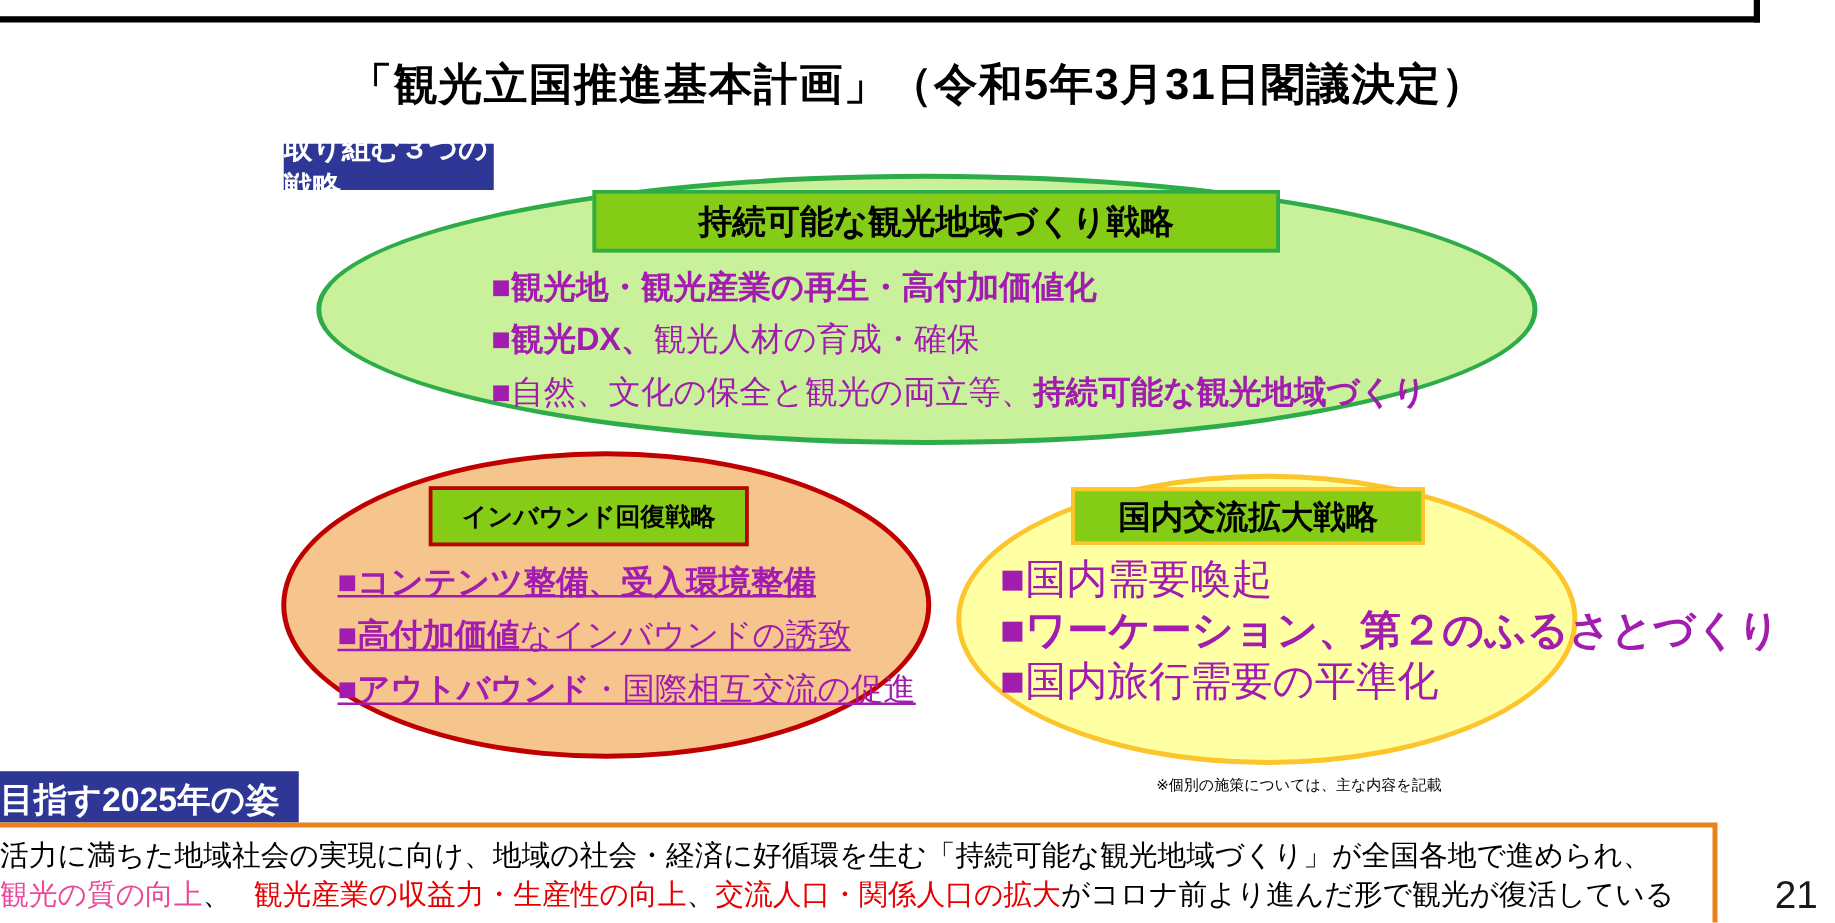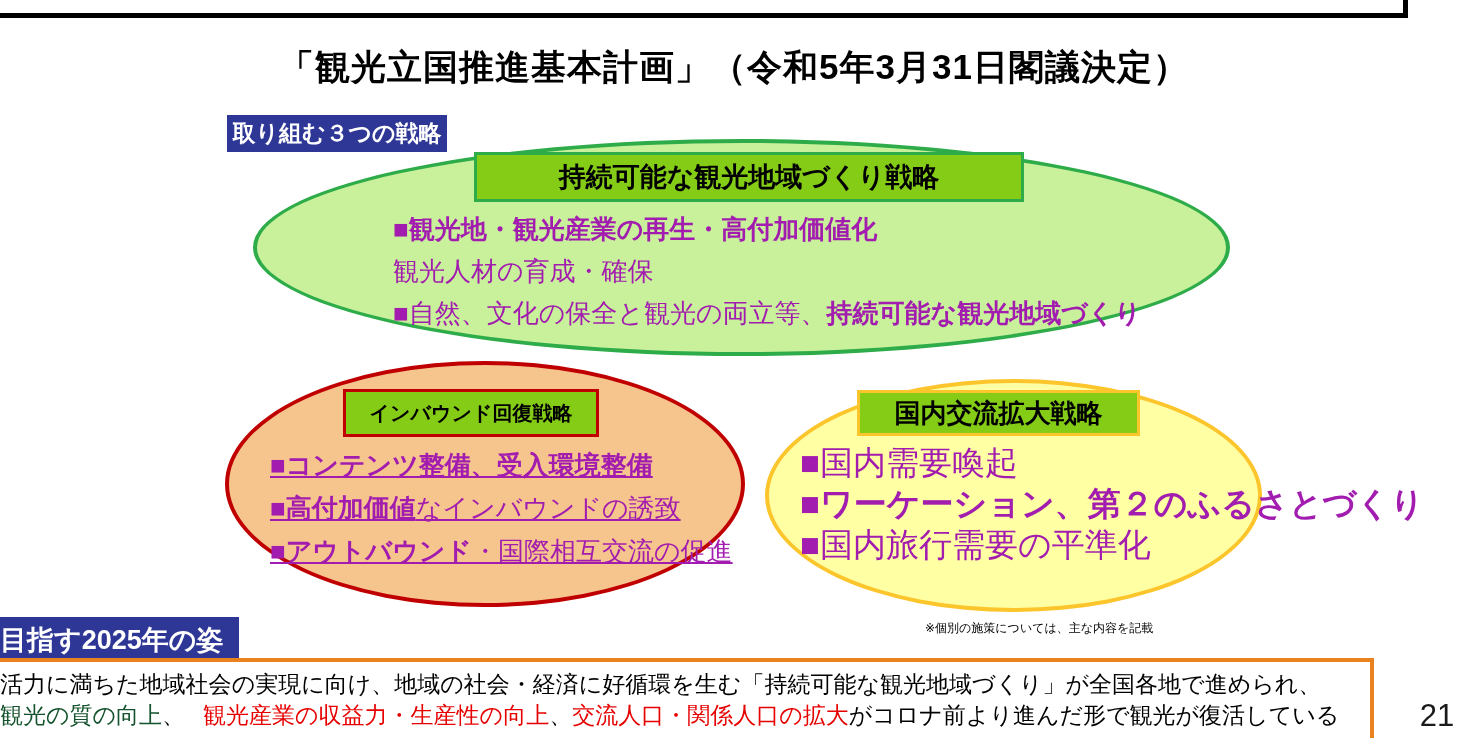--- a/index.html
+++ b/index.html
@@ -26,21 +26,21 @@
   .page-title{
     left:0;top:44px;width:1468px;text-align:center;
     font-size:35px;font-weight:bold;letter-spacing:1px;color:#000;
   }
 
   .tag{
     background:var(--navy);color:#fff;font-weight:bold;
     display:flex;align-items:center;justify-content:center;
     box-sizing:border-box;
   }
-  .tag-strategies{left:227px;top:115px;width:220px;height:37px;font-size:23px;}
+  .tag-strategies{left:227px;top:115px;width:168px;height:37px;font-size:23px;}
   .tag-vision{left:-16px;top:617px;height:45px;font-size:27px;padding:0 16px;}
 
   .ellipse{
     border-radius:50%;box-sizing:border-box;
   }
   .ellipse-green{
     left:253px;top:139px;width:977px;height:217px;
     background:var(--green-fill);border:4px solid var(--green-border);
   }
   .ellipse-orange{
@@ -94,20 +94,21 @@
 
 <div class="abs ellipse ellipse-green"></div>
 <div class="abs title-box title-box-green">
   <span>持続可能な観光地域づくり戦略</span>
 </div>
 <div class="abs bullets bullets-green">
   <div class="line">
       <span class="b">■観光地・観光産業の再生・高付加価値化</span>
     </div>
   <div class="line">
+      <span class="b">■観光DX、</span>
       <span>観光人材の育成・確保</span>
     </div>
   <div class="line">
       <span>■自然、文化の保全と観光の両立等、</span>
       <span class="b">持続可能な観光地域づくり</span>
     </div>
 </div>
 
 <div class="abs ellipse ellipse-orange"></div>
 <div class="abs title-box title-box-orange">
@@ -145,17 +146,17 @@
 
 <div class="abs footnote">※個別の施策については、主な内容を記載</div>
 
 <div class="abs tag tag-vision">
   <span>目指す2025年の姿</span>
 </div>
 
 <div class="abs vision-box">
   <div class="vision-text">
     <div><span class="b">活力に満ちた地域社会</span><span>の実現に向け、</span><span class="b">地域の社会・経済に好循環</span><span>を生む</span><span class="b">「持続可能な観光地域づくり」</span><span>が</span><span class="b">全国各地</span><span>で進められ、</span></div>
-    <div><span class="b" style="color: #14532d;">観光の質の向上</span><span>、</span><span class="b" style="color: rgb(230, 0, 0); margin-left: 18px;">観光産業の収益力・生産性の向上</span><span>、</span><span class="b" style="color: rgb(230, 0, 0);">交流人口・関係人口の拡大</span><span>が</span><span class="b">コロナ前より進んだ形で観光が復活</span><span>している</span></div>
+    <div><span class="b" style="color: #ec4899;">観光の質の向上</span><span>、</span><span class="b" style="color: rgb(230, 0, 0); margin-left: 18px;">観光産業の収益力・生産性の向上</span><span>、</span><span class="b" style="color: rgb(230, 0, 0);">交流人口・関係人口の拡大</span><span>が</span><span class="b">コロナ前より進んだ形で観光が復活</span><span>している</span></div>
   </div>
 </div>
 
 <div class="abs page-number">21</div>
 
 </body></html>

